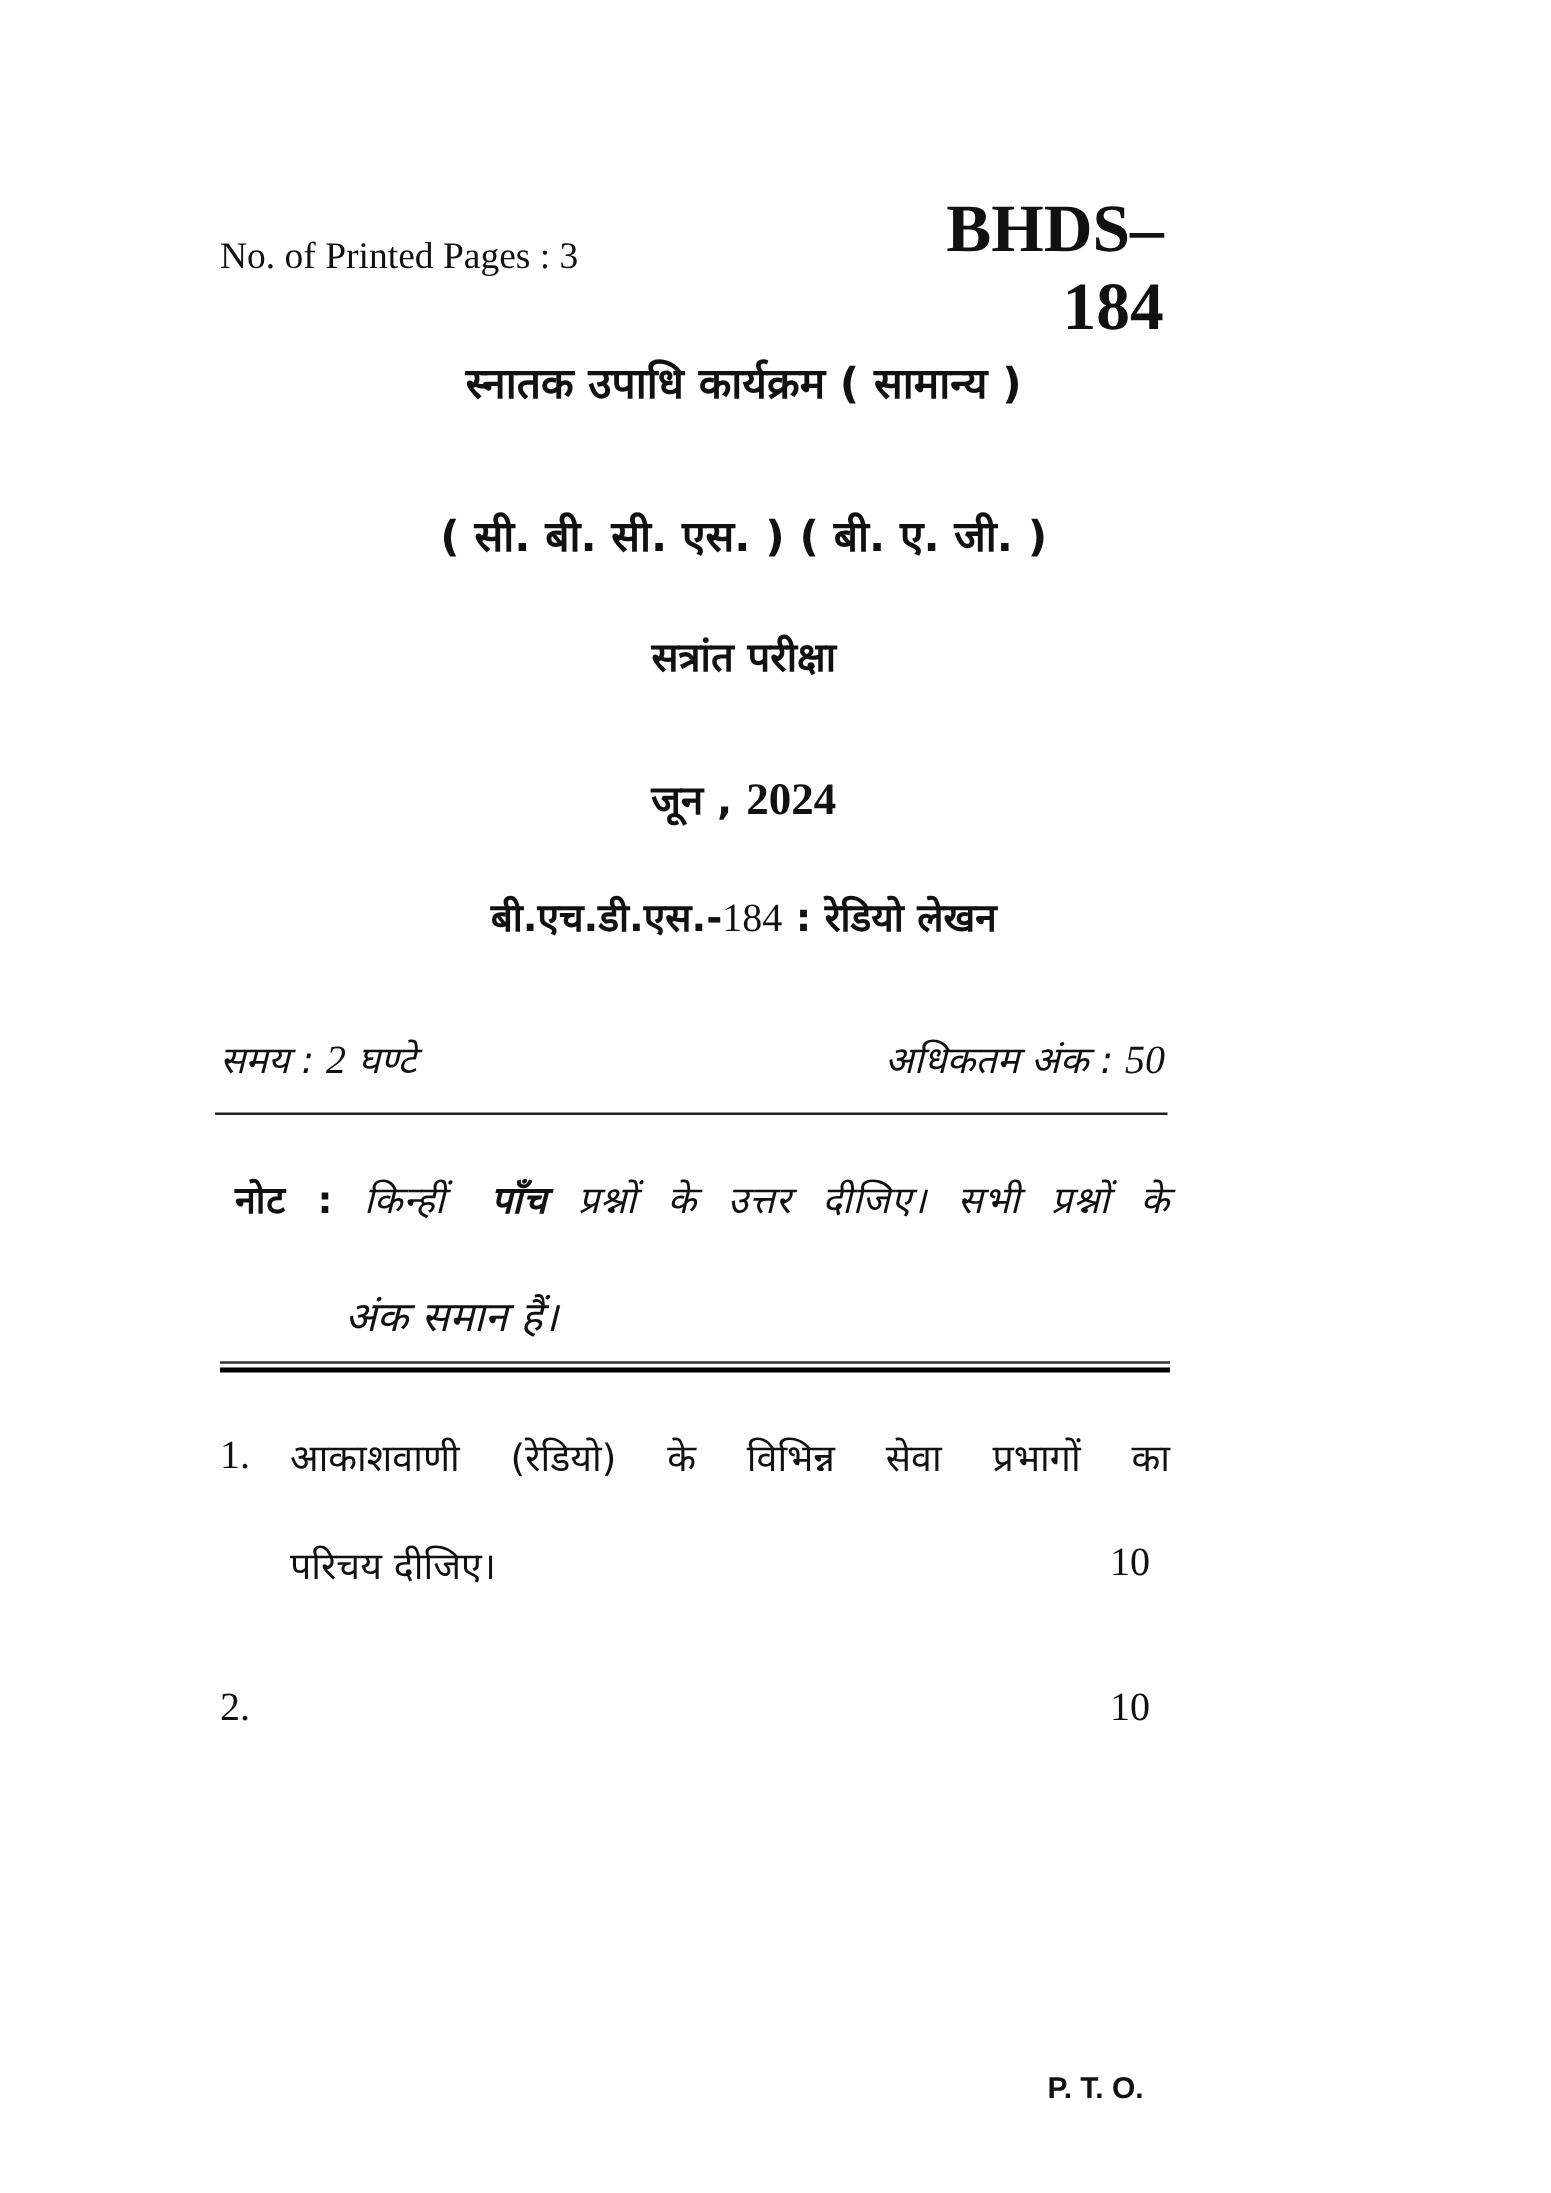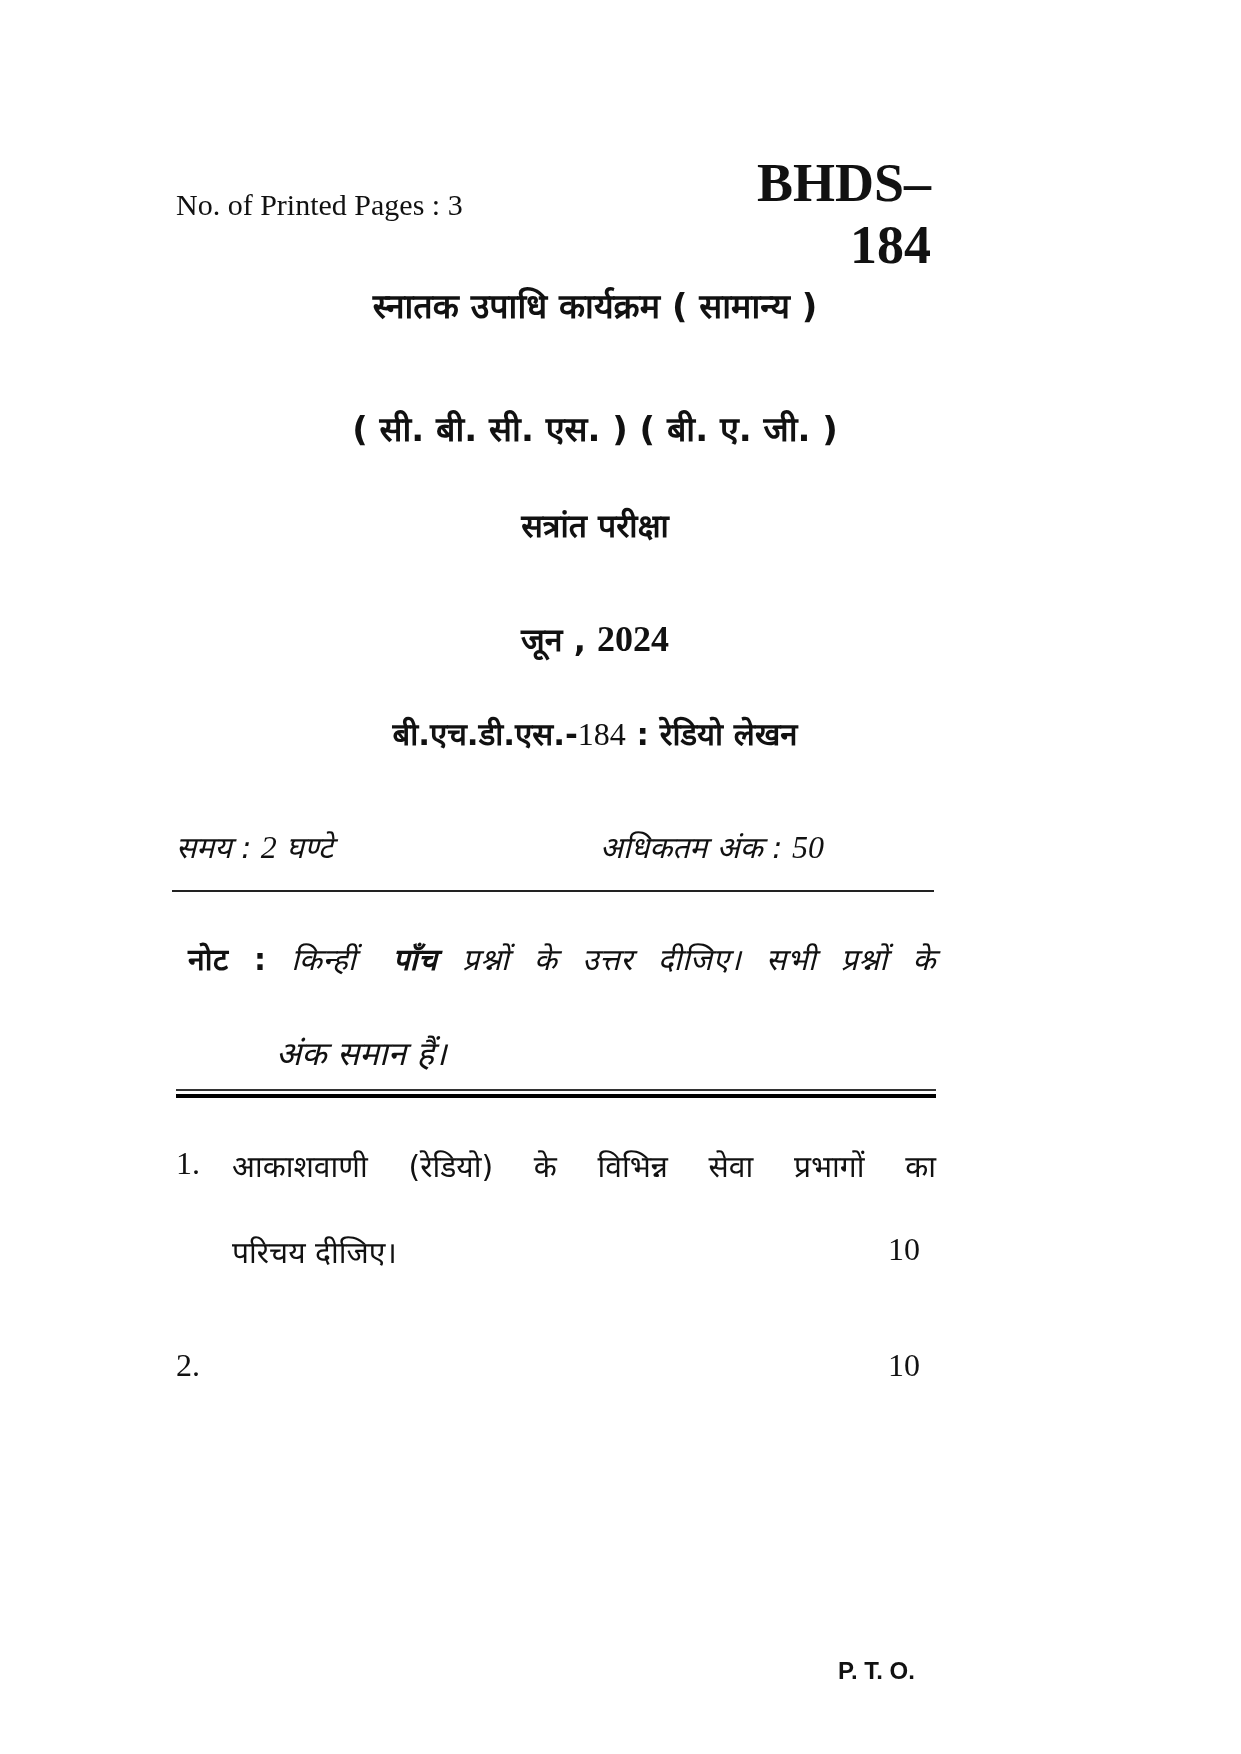--- a/index.html
+++ b/index.html
@@ -9,21 +9,21 @@
     .code { left: 676px; top: 152px; font-size: 54px; font-weight: bold; font-family: "Liberation Serif", serif; width: 255px; text-align: right; }
     .center { left: 12px; width: 1110px; text-align: center; font-weight: bold; font-family: "DejaVu Sans", sans-serif; margin-left: 28px; }
     .t1 { top: 282px; font-size: 34px; }
     .t2 { top: 405px; font-size: 34px; }
     .t3 { top: 503px; font-size: 32px; }
     .t4 { top: 617px; font-size: 32px; text-align: center; }
     .t4 .num { font-family: "Liberation Serif", serif; font-size: 36px; }
     .t5 { top: 712px; font-size: 31px; }
     .t5 .num { font-family: "Liberation Serif", serif; font-weight: normal; font-size: 32px; }
     .time { left: 176px; top: 826px; font-size: 30px; font-style: italic; font-family: "DejaVu Sans", sans-serif; }
-    .marks { left: 600px; width: 332px; top: 826px; font-size: 30px; font-style: italic; font-family: "DejaVu Sans", sans-serif; }
+    .marks { left: 600px; width: 332px; text-align: right; top: 826px; font-size: 30px; font-style: italic; font-family: "DejaVu Sans", sans-serif; }
     .num-i { font-family: "Liberation Serif", serif; font-style: italic; font-size: 32px; }
     .rule1 { left: 172px; top: 890px; width: 762px; height: 2px; background: #222; }
     .note { left: 176px; top: 938px; width: 760px; font-size: 30px; font-family: "DejaVu Sans", sans-serif; font-style: italic; text-align: justify; text-align-last: justify; letter-spacing: 0.5px; }
     .note b { font-style: italic; font-weight: bold; margin-left: 12px; }
     .note2 { left: 276px; top: 1030px; font-size: 33px; font-family: "DejaVu Sans", sans-serif; font-style: italic; }
     .rule2 { left: 176px; top: 1089px; width: 760px; height: 2px; background: #333; }
     .rule3 { left: 176px; top: 1094px; width: 760px; height: 4px; background: #000; }
     .q { left: 176px; font-size: 30px; font-family: "DejaVu Sans", sans-serif; }
     .qnum { position: absolute; left: 0; font-family: "Liberation Serif", serif; font-size: 32px; }
     .qtext { position: absolute; left: 56px; width: 704px; text-align: justify; text-align-last: justify; }

